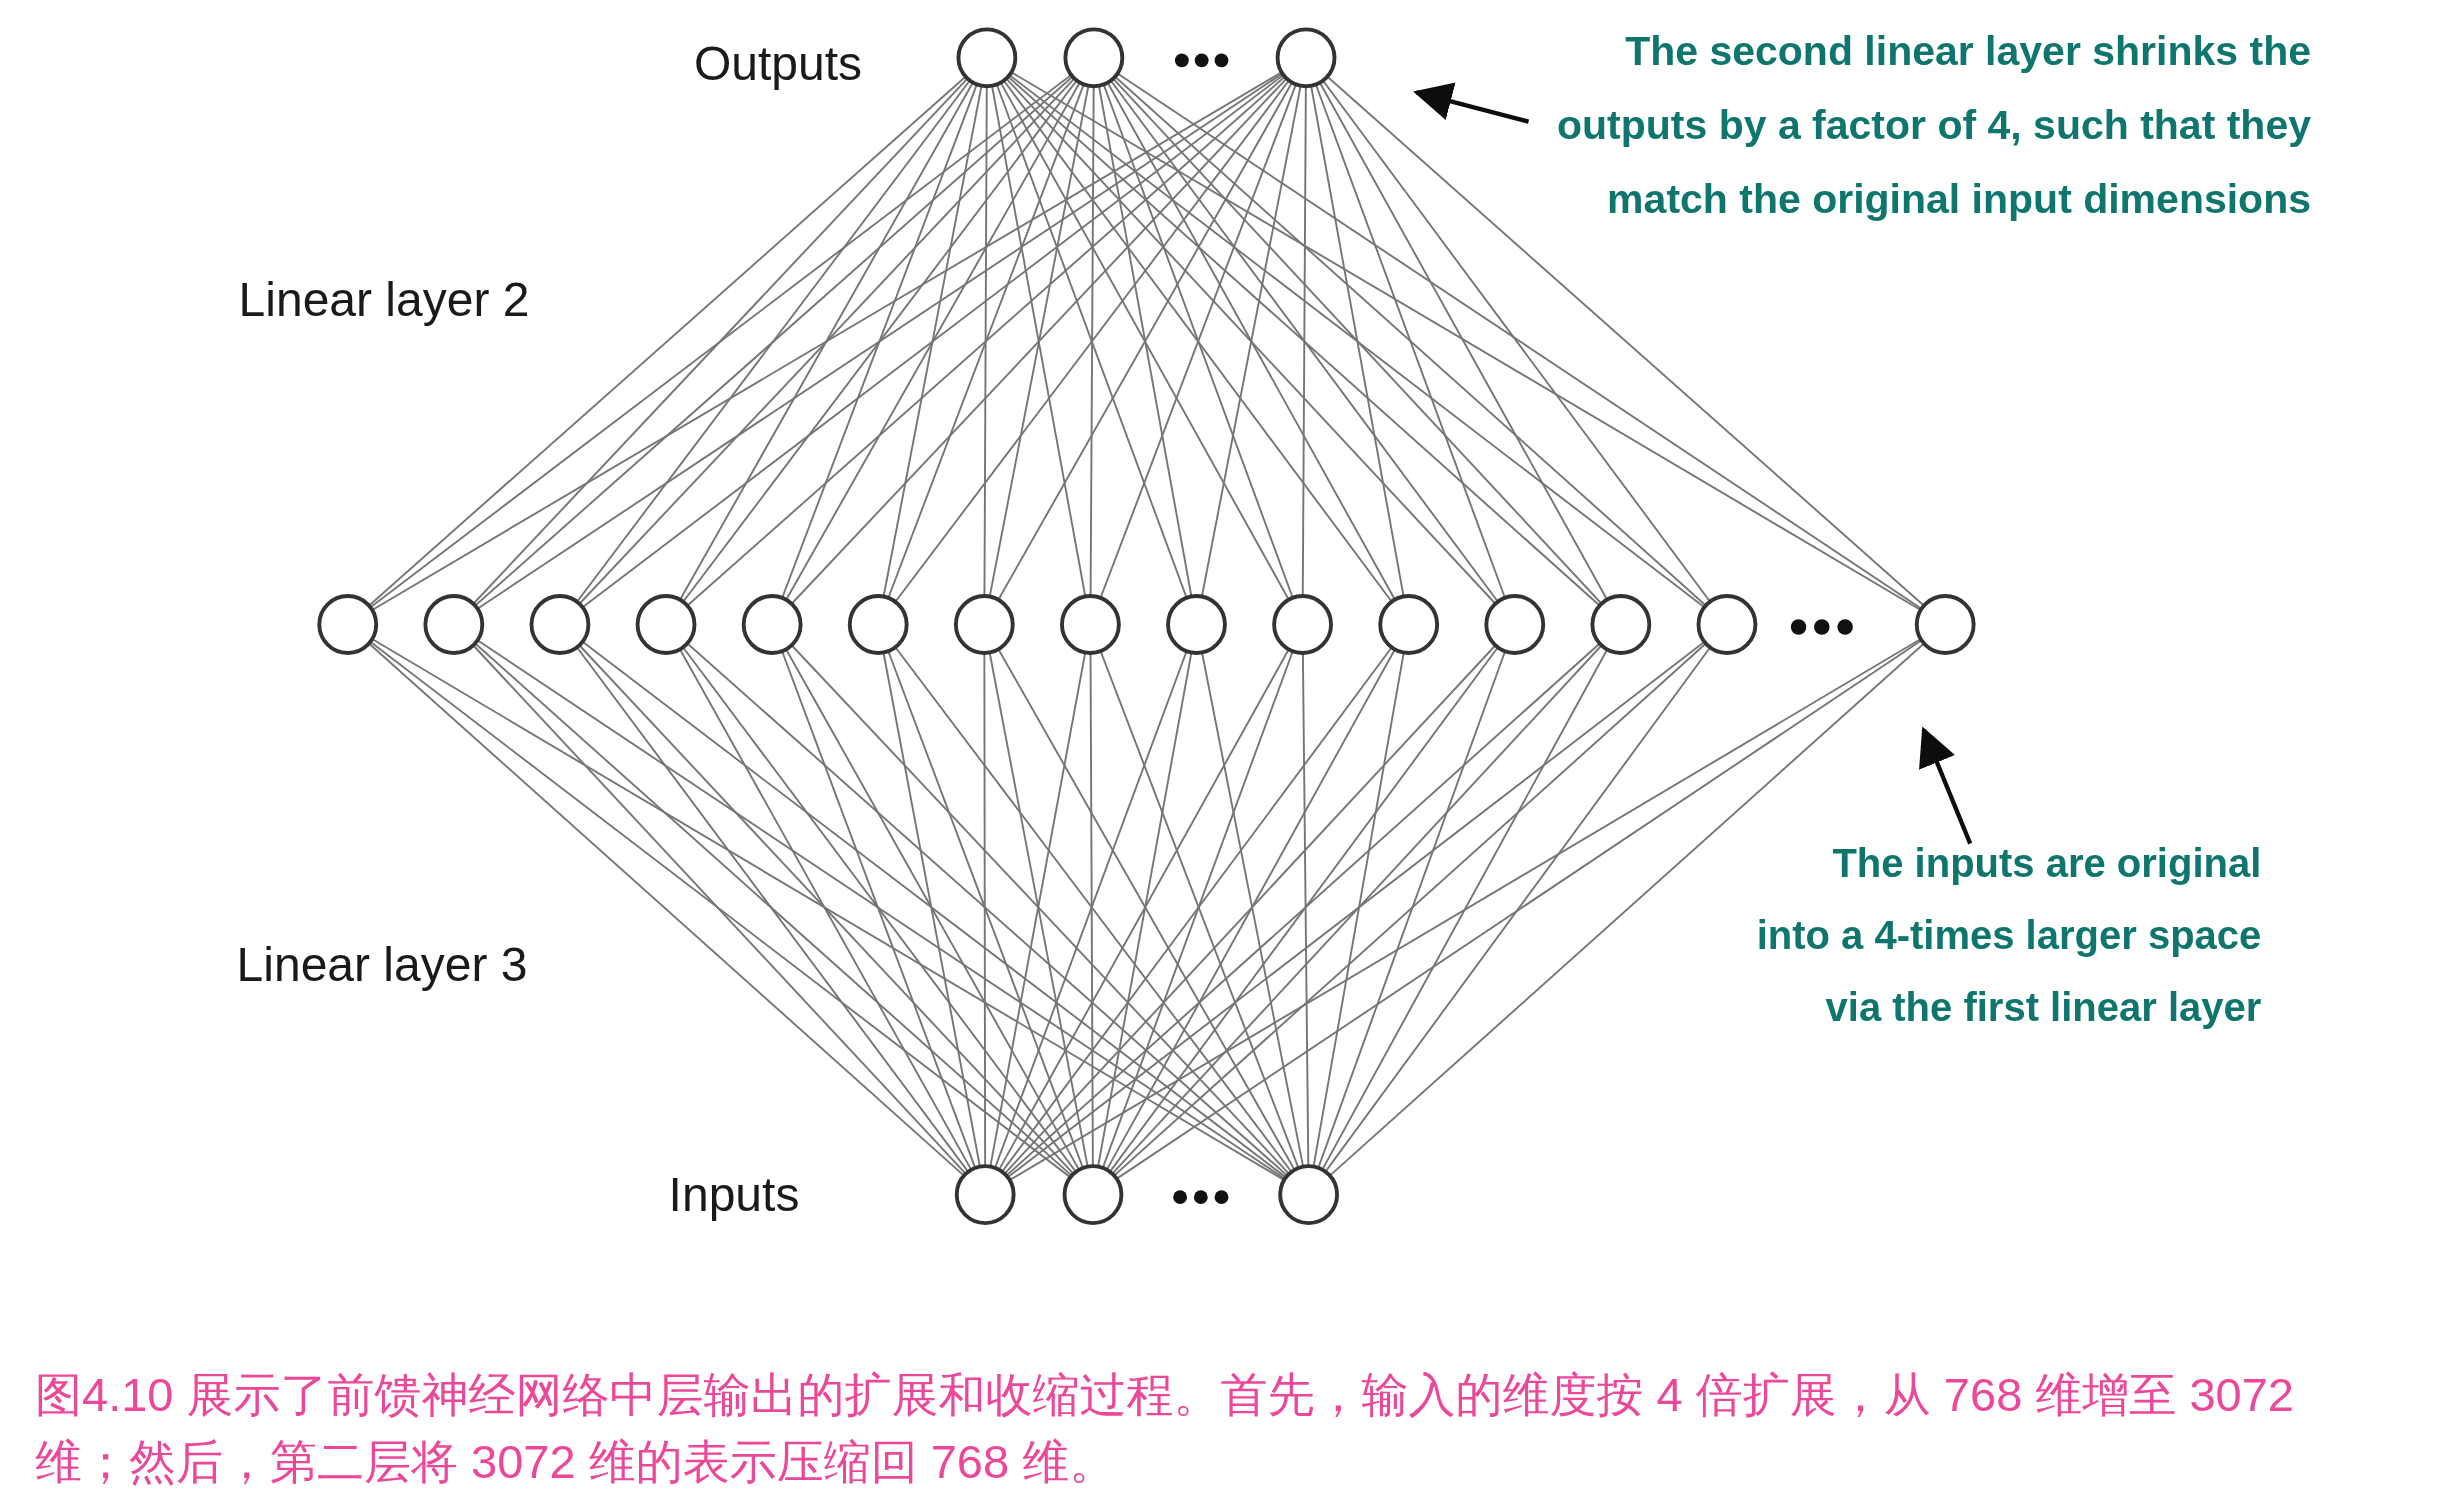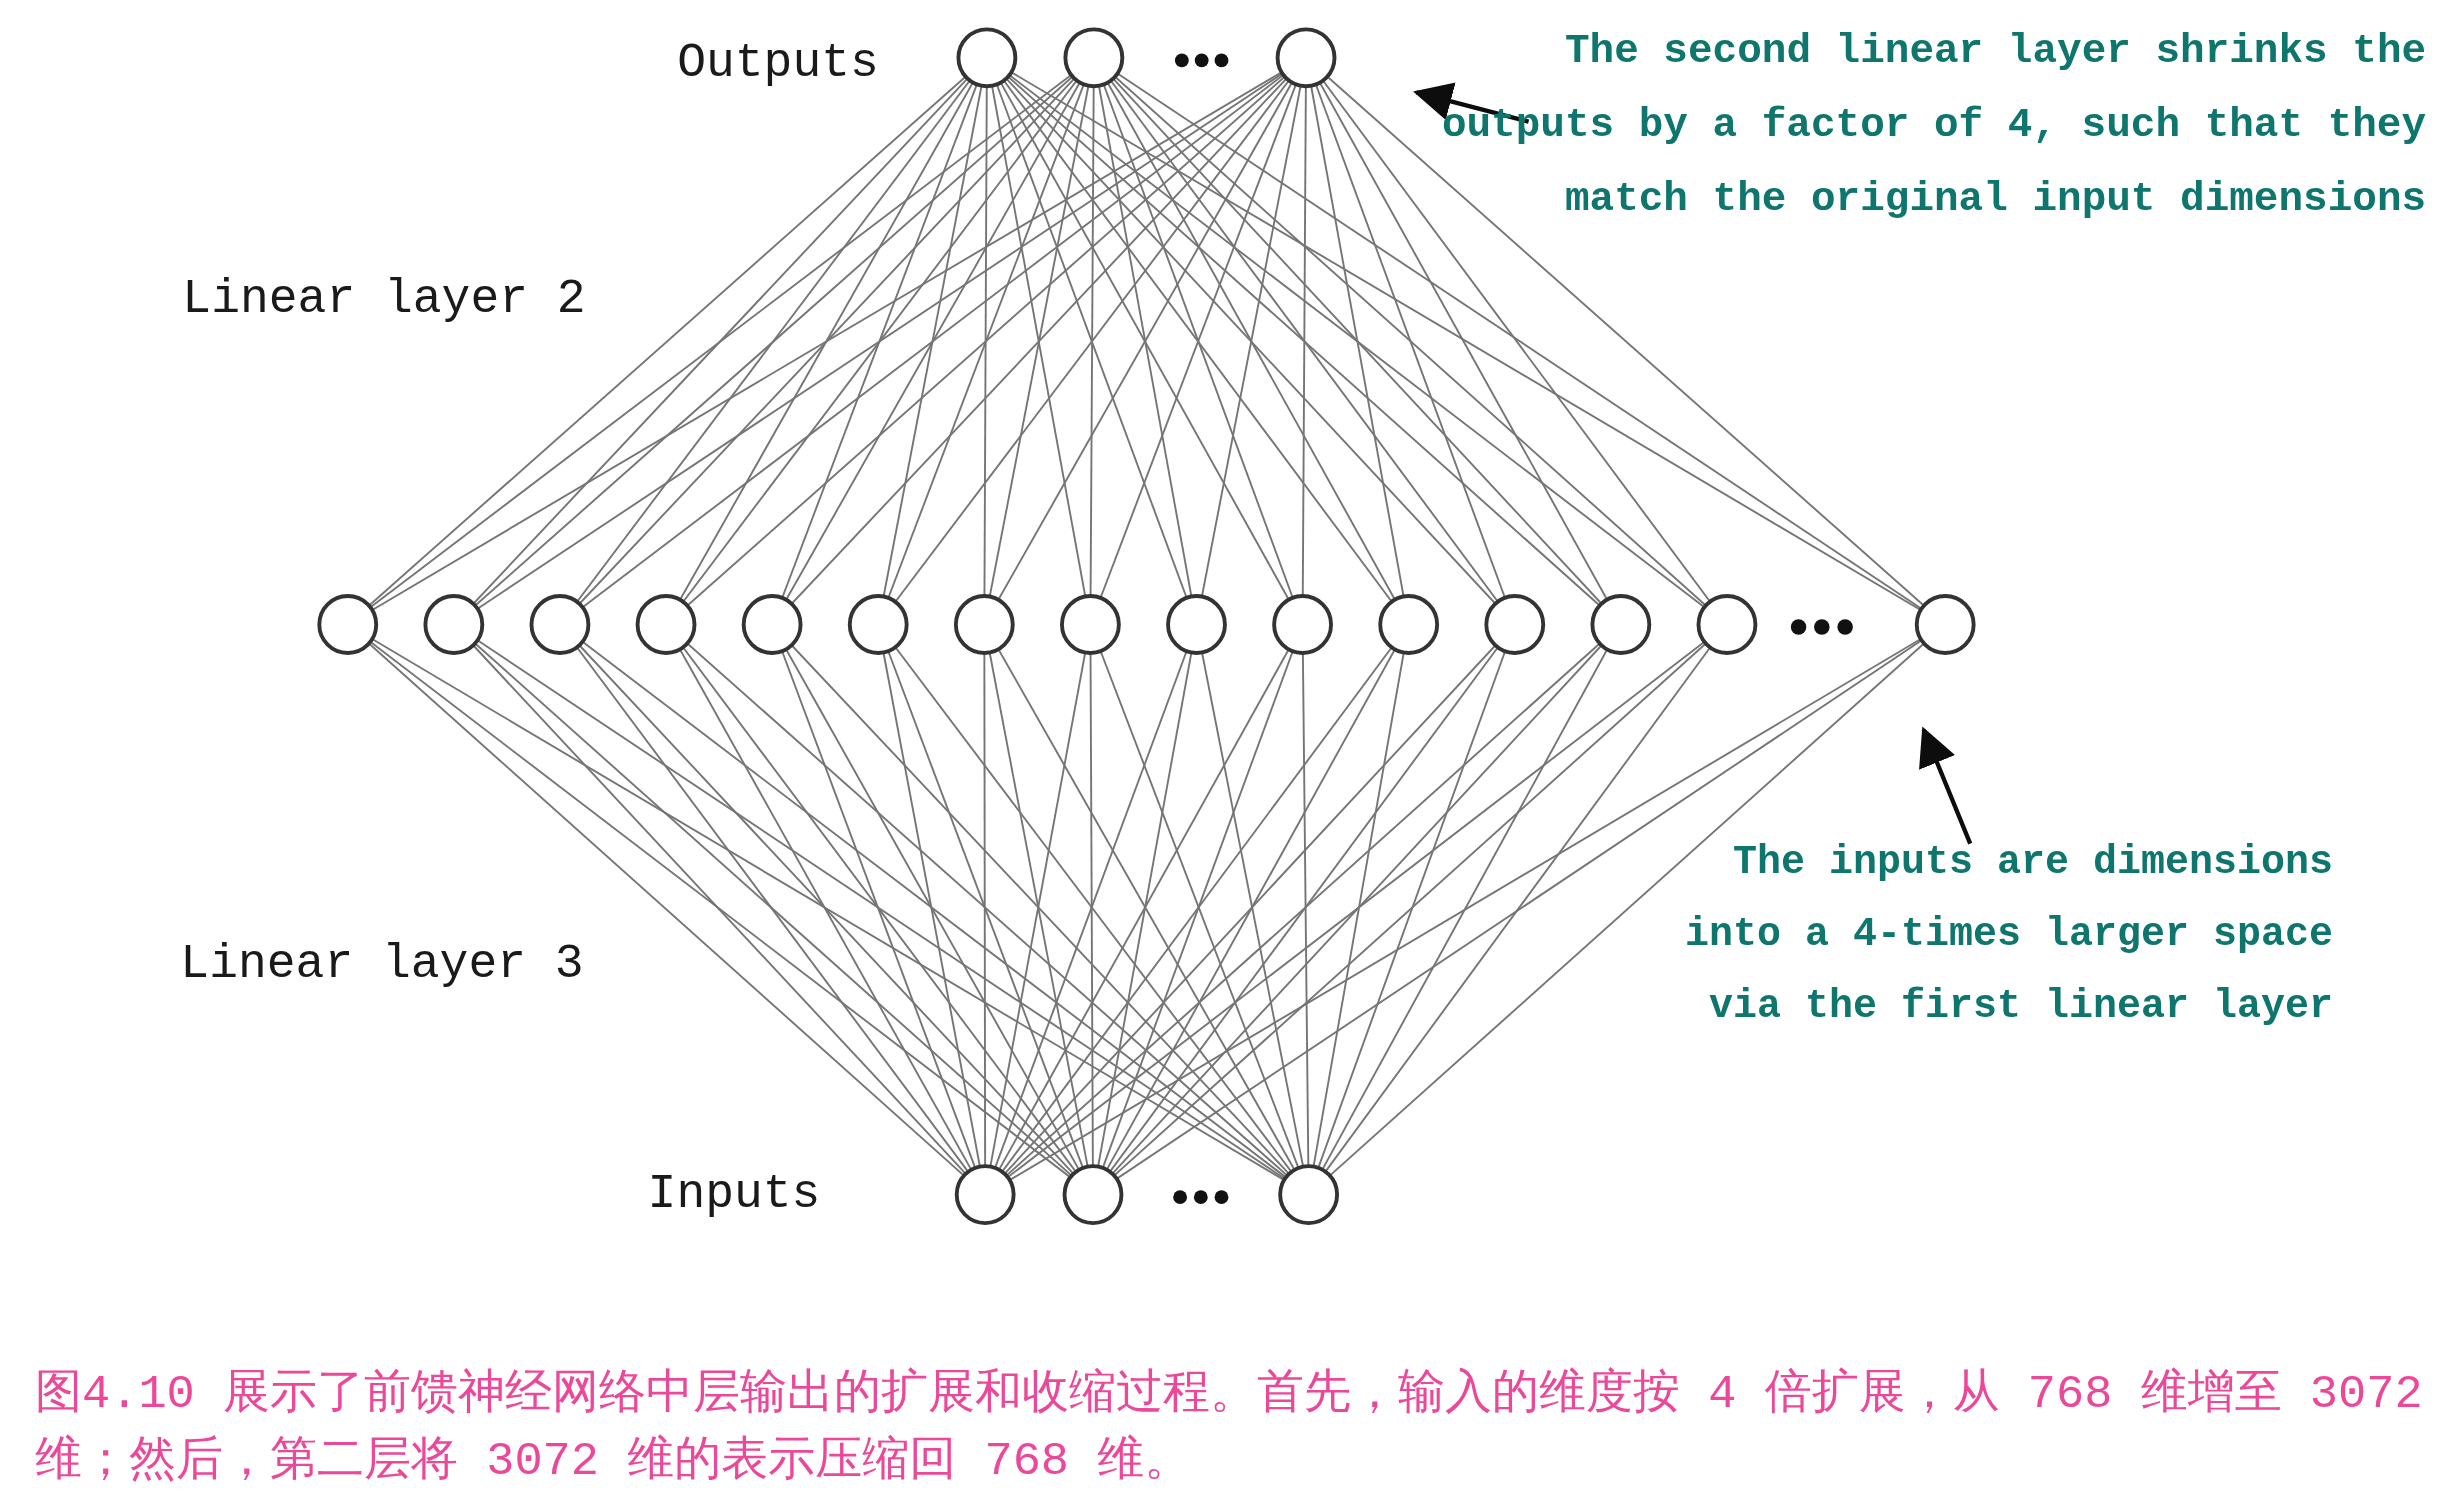--- a/index.html
+++ b/index.html
@@ -1,20 +1,20 @@
 <!DOCTYPE html>
 <html style="font-size:14px"><head>
 <meta charset="utf-8">
 <style>
   html,body{margin:0;padding:0;background:#ffffff;}
   #stage{
     position:relative;
     width:2462px;height:1506px;
     background:#ffffff;
-    font-family:Liberation Mono, monospace;
+    font-family:Liberation Sans, sans-serif;
     overflow:hidden;
   }
   #net-svg{position:absolute;left:0;top:0;}
   .diagram-label{
     position:absolute;
     transform:translate(-50%,-50%);
     font-size:48px;
     color:#1a1a1a;
     white-space:nowrap;
   }
@@ -189,21 +189,21 @@
 
   <div class="diagram-label" style="left:734px;top:1194px;">Inputs</div>
 
   <div class="annotation top-right" style="left:1934px;top:14px;">
     <div>The second linear layer shrinks the</div>
     <div>outputs by a factor of 4, such that they</div>
     <div>match the original input dimensions</div>
   </div>
 
   <div class="annotation mid-right" style="left:2009px;top:827px;">
-    <div>The inputs are dimensions</div>
+    <div>The inputs are original</div>
     <div>into a 4-times larger space</div>
     <div>via the first linear layer</div>
   </div>
 
   <div class="caption">
     <div>图4.10 展示了前馈神经网络中层输出的扩展和收缩过程。首先，输入的维度按 4 倍扩展，从 768 维增至 3072</div>
     <div>维；然后，第二层将 3072 维的表示压缩回 768 维。</div>
   </div>
 
 </div>

